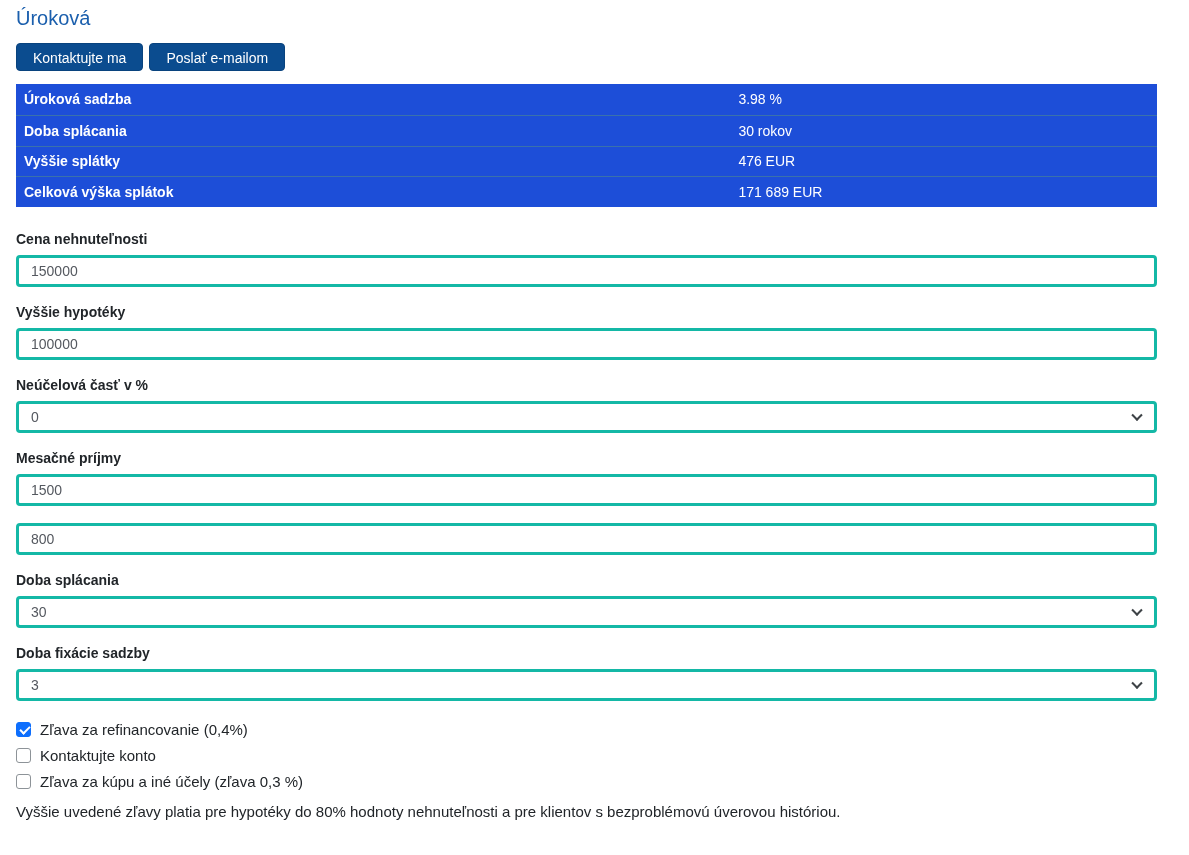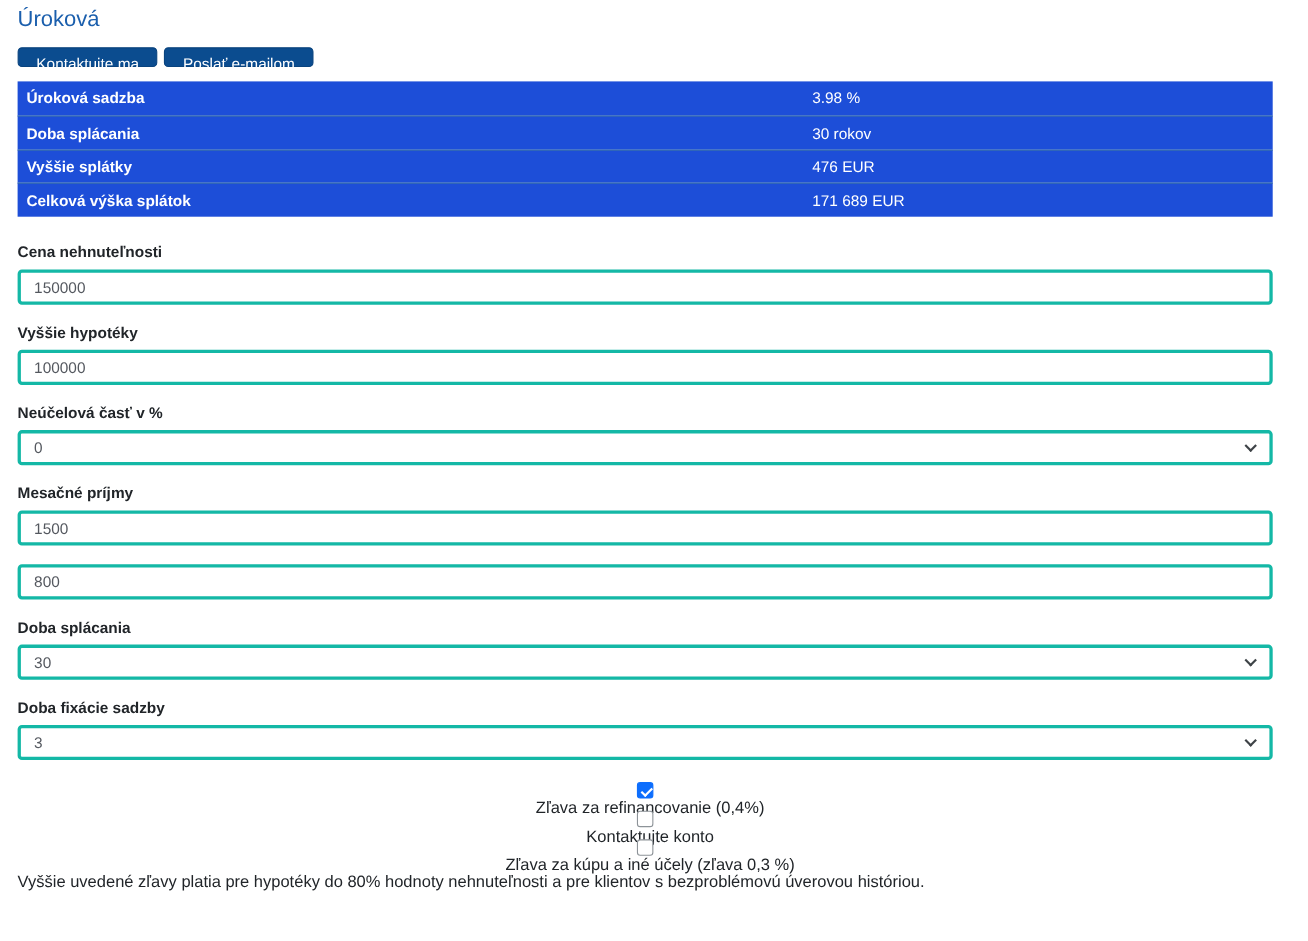--- a/index.html
+++ b/index.html
@@ -18,21 +18,21 @@
   .btn {
     background: #0b4c8f;
     border: 1px solid #09437e;
     color: #fff;
     font-family: "Liberation Sans", sans-serif;
     font-size: 14px;
     line-height: 17px;
     padding: 6px 16px;
     border-radius: 4px;
     cursor: pointer;
-    height: 18px;
+    height: 28px;
   }
 
   .results-table { width: 100%; margin-bottom: 24px; }
   .results-row {
     display: flex;
     align-items: center;
     background: #1d4ed8;
     color: #fff;
     font-size: 14px;
     height: 30.75px;
@@ -75,21 +75,21 @@
     top: 50%;
     width: 8px;
     height: 8px;
     border-right: 2px solid #3e4347;
     border-bottom: 2px solid #3e4347;
     transform: translateY(-72%) rotate(45deg);
     pointer-events: none;
   }
 
   .checkbox-section { margin-top: 20px; }
-  .checkbox-row { display: flex; align-items: center; margin-bottom: 10px; height: 16px; flex-direction: column; }
+  .checkbox-row { display: flex; align-items: center; margin-bottom: 10px; height: 16px; }
   .checkbox {
     width: 15px;
     height: 15px;
     border: 1px solid #8d9398;
     border-radius: 3px;
     background: #fff;
     cursor: pointer;
     position: relative;
     flex: 0 0 15px;
   }

